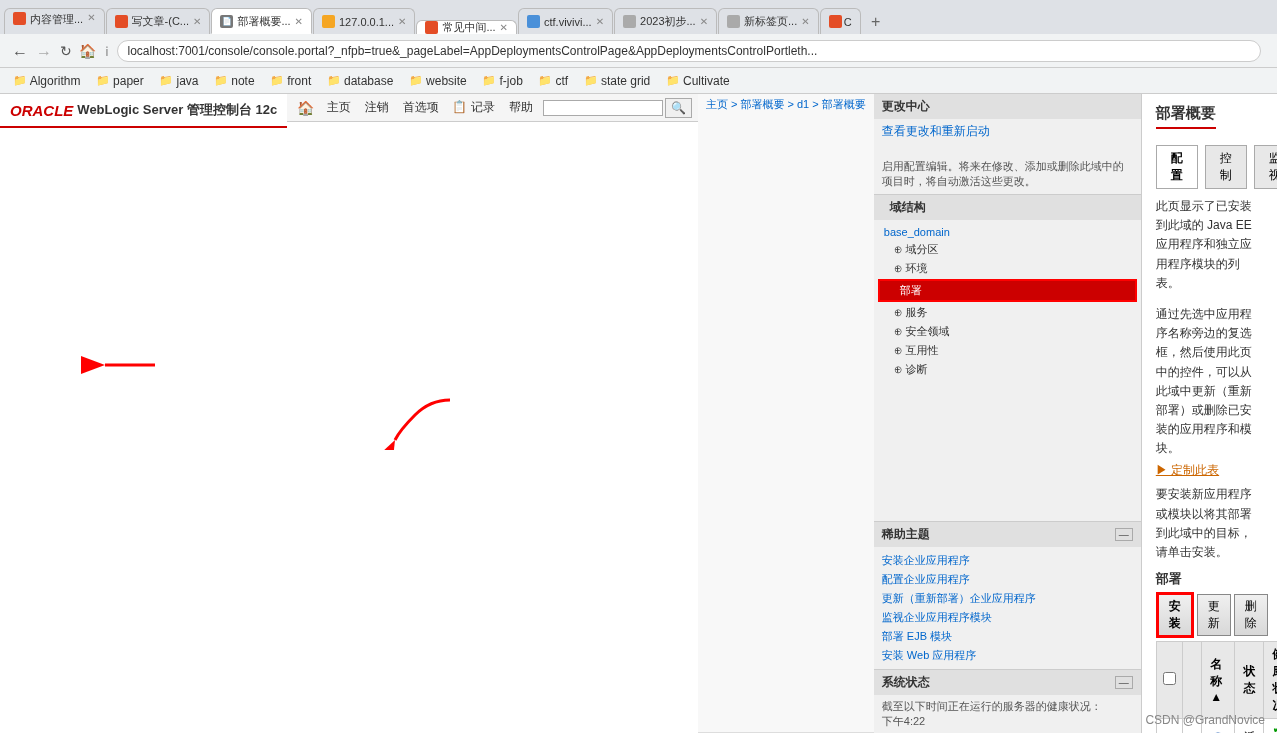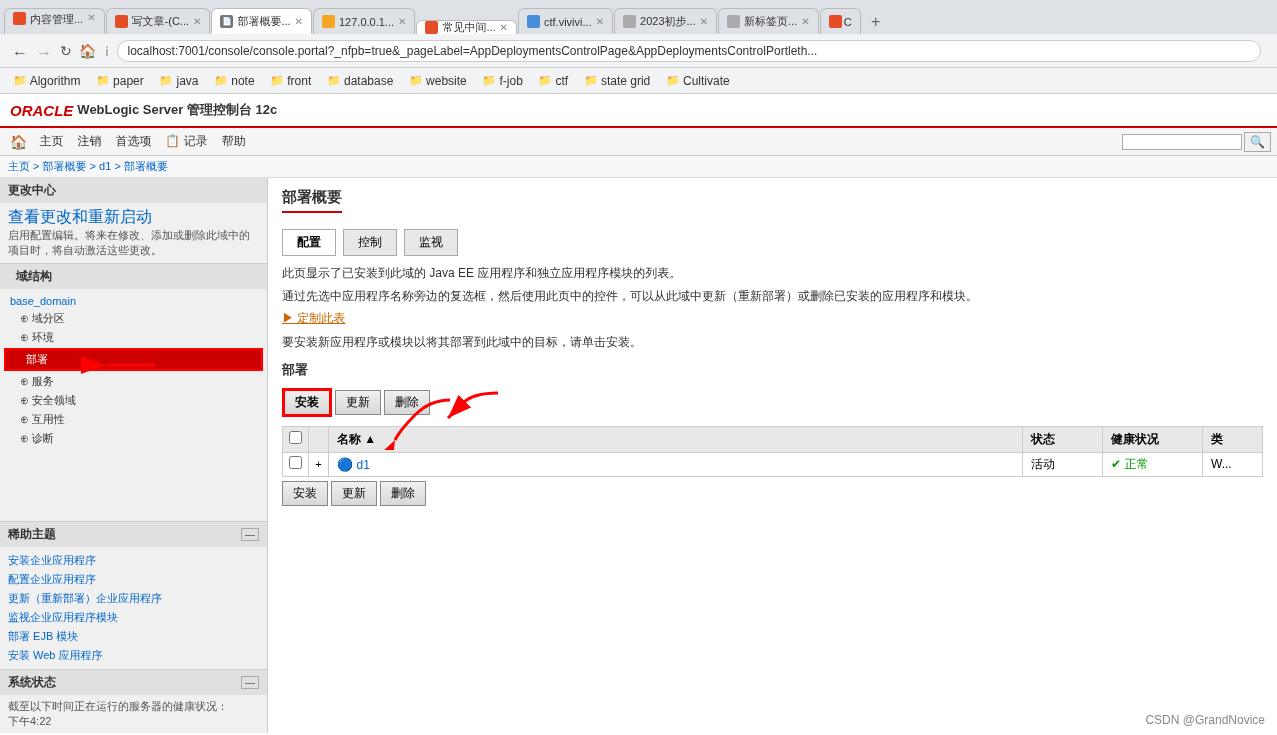--- a/index.html
+++ b/index.html
@@ -118,21 +118,21 @@
       <span style="margin-right:3px;font-size:11px;">📁</span>
         <span>state grid</span>
     </div>
     <div style="display:flex;align-items:center;padding:1px 7px;font-size:12px;color:#333;cursor:pointer;border-radius:4px;white-space:nowrap;">
       <span style="margin-right:3px;font-size:11px;">📁</span>
         <span>Cultivate</span>
     </div>
   </div>
 </div>
 
-<div style="display:flex;flex-direction:column;height:calc(735px - 96px);">
+<div style="display:flex;flex-direction:row;height:calc(735px - 96px);">
 
   <div style="display:flex;align-items:center;padding:4px 10px;background:#fff;border-bottom:2px solid #cc0000;height:34px;">
     <span style="color:#cc0000;font-size:15px;font-weight:bold;font-style:italic;margin-right:4px;">ORACLE</span>
     <span style="font-size:13px;color:#333;font-weight:bold;">WebLogic Server 管理控制台 12c</span>
   </div>
 
   <div style="display:flex;align-items:center;background:#f5f5f5;border-bottom:1px solid #ccc;padding:2px 6px;height:28px;gap:2px;">
     <button style="background:none;border:none;cursor:pointer;font-size:14px;padding:2px 4px;">🏠</button>
     <button style="background:none;border:none;cursor:pointer;font-size:12px;padding:2px 6px;color:#333;">主页</button>
     <button style="background:none;border:none;cursor:pointer;font-size:12px;padding:2px 6px;color:#333;">注销</button>
@@ -156,21 +156,21 @@
     <span>部署概要</span>
   </div>
 
   <div style="display:flex;flex:1;overflow:hidden;">
 
     <div style="width:268px;background:#f0f0f0;border-right:1px solid #ccc;overflow-y:auto;flex-shrink:0;display:flex;flex-direction:column;">
 
       <div style="border-bottom:1px solid #ccc;">
         <div style="padding:4px 8px;font-size:12px;font-weight:bold;color:#333;background:#e0e0e0;">更改中心</div>
         <div style="padding:4px 8px;">
-          <a style="font-size:16px;color:#0066cc;cursor:pointer;text-decoration:none;display:block;margin-bottom:0;">查看更改和重新启动</a>
+          <a style="font-size:12px;color:#0066cc;cursor:pointer;text-decoration:none;display:block;margin-bottom:19px;">查看更改和重新启动</a>
           <div style="font-size:11px;color:#555;line-height:1.4;">启用配置编辑。将来在修改、添加或删除此域中的项目时，将自动激活这些更改。</div>
         </div>
       </div>
 
       <div style="border-bottom:1px solid #ccc;flex:1;">
         <div style="padding:4px 16px;font-size:12px;font-weight:bold;color:#333;background:#e0e0e0;">域结构</div>
         <div style="padding:4px 0;">
           <div style="padding:2px 10px;font-size:11px;color:#0066cc;cursor:pointer;">base_domain</div>
           <div style="padding:2px 10px 2px 20px;font-size:11px;color:#333;cursor:pointer;">⊕ 域分区</div>
           <div style="padding:2px 10px 2px 20px;font-size:11px;color:#333;cursor:pointer;">⊕ 环境</div>
@@ -218,21 +218,21 @@
       <div style="font-size:15px;font-weight:bold;color:#333;margin-bottom:8px;padding-bottom:4px;border-bottom:2px solid #cc0000;display:inline-block;">部署概要</div>
 
       
       <div style="display:flex;margin:8px 0;gap:8px;">
         <button style="padding:4px 14px;font-size:12px;border:1px solid #aaa;background:#fff;cursor:pointer;font-weight:bold;">配置</button>
         <button style="padding:4px 14px;font-size:12px;border:1px solid #aaa;background:#e8e8e8;cursor:pointer;margin-left:-1px;">控制</button>
         <button style="padding:4px 14px;font-size:12px;border:1px solid #aaa;background:#e8e8e8;cursor:pointer;margin-left:-1px;">监视</button>
       </div>
 
       
-      <div style="font-size:12px;color:#333;line-height:1.6;margin-bottom:4px;">
+      <div style="font-size:12px;color:#333;line-height:1.6;margin-bottom:12px;">
         <span>此页显示了已安装到此域的 Java EE 应用程序和独立应用程序模块的列表。</span>
       </div>
       <div style="font-size:12px;color:#333;line-height:1.6;margin-bottom:4px;">
         <span>通过先选中应用程序名称旁边的复选框，然后使用此页中的控件，可以从此域中更新（重新部署）或删除已安装的应用程序和模块。</span>
       </div>
       <div style="margin-bottom:6px;">
         <span style="color:#cc6600;font-size:12px;cursor:pointer;text-decoration:underline;">▶ 定制此表</span>
       </div>
 
       

